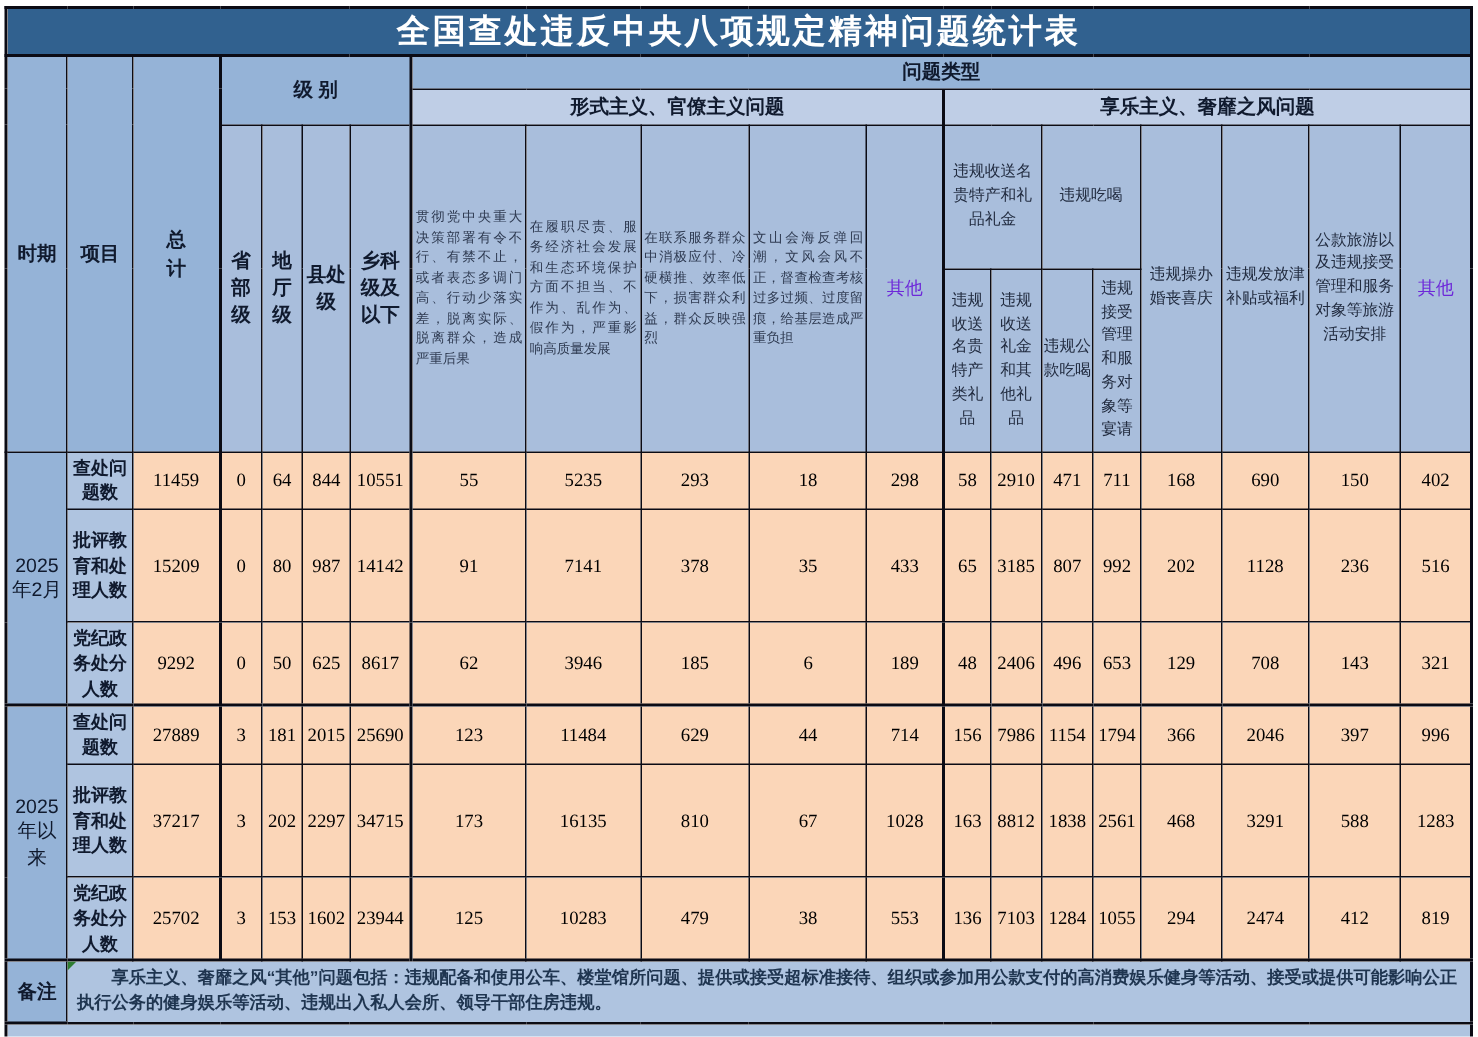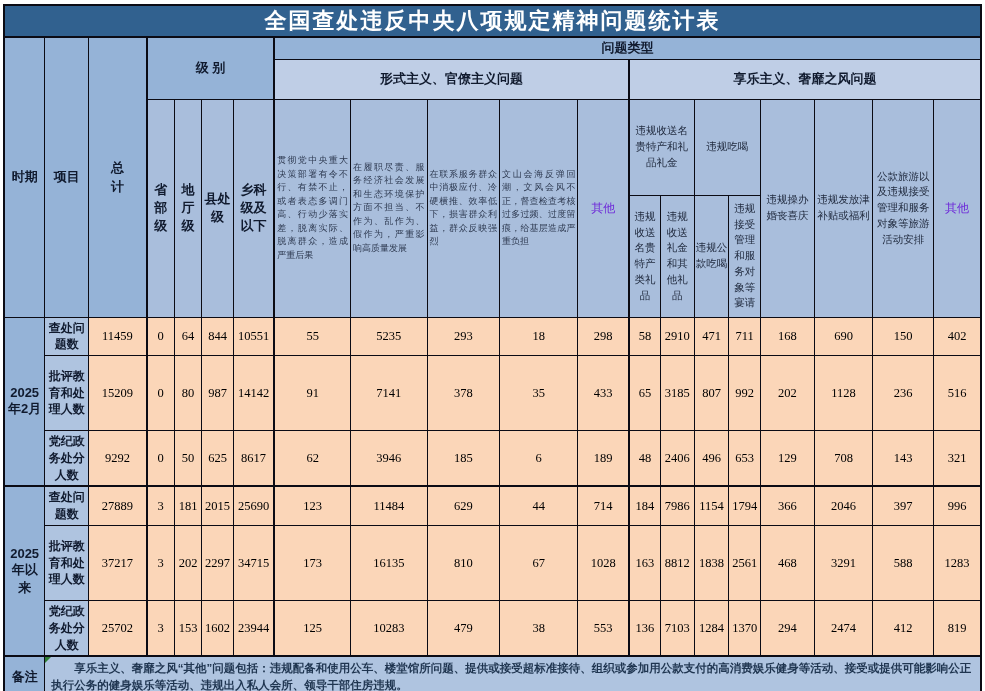--- a/index.html
+++ b/index.html
@@ -8,38 +8,38 @@
     --border_dark:#0B0B14; --note_text:#1F3550;
   }
   *{box-sizing:border-box; margin:0; padding:0;}
   body{width:985px; height:691px; background:#FFFFFF;
        font-family:"Liberation Sans", sans-serif; overflow:hidden;}
   .sheet{position:relative; width:985px; height:691px; padding:4px 3px 0 3px;}
   table{border-collapse:collapse; table-layout:fixed; width:979px;}
   td{border:1px solid var(--border_dark); text-align:center; vertical-align:middle;
      word-break:break-all; overflow:hidden; color:#101A2E;}
   
-  tr.r-title{height:28px;border-radius:19px;} tr.r-h1{height:22px;} tr.r-h2{height:40px;}
+  tr.r-title{height:28px;border-radius:19px;} tr.r-h1{height:22px;} tr.r-h2{height:24px;}
   tr.r-h3{height:96px;} tr.r-h4{height:122px;}
   tbody tr:nth-child(1){height:34px;} tbody tr:nth-child(2){height:75px;}
   tbody tr:nth-child(3){height:48px;} tbody tr:nth-child(4){height:34px;}
   tbody tr:nth-child(5){height:75px;} tbody tr:nth-child(6){height:52px;}
   tr.r-note{height:42px;} tr.r-src{height:20px;}
   
   .title-cell{background:var(--title_bg); color:#FFFFFF; font-size:22px; font-weight:700;
               letter-spacing:2px; border:2px solid var(--border_dark);}
   .hblue{background:var(--header_blue); font-weight:700; font-size:13px;}
   .band{background:var(--band_blue); font-weight:700; font-size:13px;}
   .sub{background:var(--sub_blue); font-weight:700; font-size:13px; padding:2px;}
   .desc{background:var(--sub_blue); font-weight:400; font-size:9px; line-height:1.5;
         color:#2F3B52; padding:3px 2px; text-align:justify;}
   .subh{background:var(--sub_blue); font-weight:400; font-size:10.5px; line-height:1.5;
         color:#222C40; padding:2px 1px;}
   .otherh{background:var(--sub_blue); font-weight:400; font-size:12px; color:#6d28d9;}
-  .period{background:var(--header_blue); font-weight:700; font-size:13px; padding:2px;}
+  .period{background:var(--header_blue); font-weight:400; font-size:13px; padding:2px;}
   .rowlabel{background:var(--label_blue); font-weight:700; font-size:12px; padding:2px; line-height:1.4;}
   .num{background:var(--data_peach); font-family:"Liberation Serif", serif;
        font-size:12.5px; color:#000;}
   .note-label{background:var(--header_blue); font-weight:700; font-size:13px;}
   .note-cell{background:var(--label_blue); font-weight:700; font-size:11.5px;
              color:var(--note_text); text-align:left; line-height:1.55;
              padding:2px 8px 2px 6px; word-break:break-all; position:relative;}
   .note-cell .ind{text-indent:2em; display:block;}
   .gtri{position:absolute; left:0; top:0; width:0; height:0;
         border-top:6px solid #2E7D32; border-right:6px solid transparent;}
@@ -189,21 +189,21 @@
           <td class="num">27889</td>
           <td class="num bL2">3</td>
           <td class="num">181</td>
           <td class="num">2015</td>
           <td class="num">25690</td>
           <td class="num bL2">123</td>
           <td class="num">11484</td>
           <td class="num">629</td>
           <td class="num">44</td>
           <td class="num">714</td>
-          <td class="num bL2">184</td>
+          <td class="num bL2">156</td>
           <td class="num">7986</td>
           <td class="num">1154</td>
           <td class="num">1794</td>
           <td class="num">366</td>
           <td class="num">2046</td>
           <td class="num">397</td>
           <td class="num">996</td>
         </tr>
         <tr>
           <td class="rowlabel">批评教育和处理人数</td>
@@ -234,21 +234,21 @@
           <td class="num">1602</td>
           <td class="num">23944</td>
           <td class="num bL2">125</td>
           <td class="num">10283</td>
           <td class="num">479</td>
           <td class="num">38</td>
           <td class="num">553</td>
           <td class="num bL2">136</td>
           <td class="num">7103</td>
           <td class="num">1284</td>
-          <td class="num">1370</td>
+          <td class="num">1055</td>
           <td class="num">294</td>
           <td class="num">2474</td>
           <td class="num">412</td>
           <td class="num">819</td>
         </tr>
       </tbody>
   <tfoot>
     <tr class="r-note">
       <td class="note-label">备注</td>
       <td colspan="19" class="note-cell">

